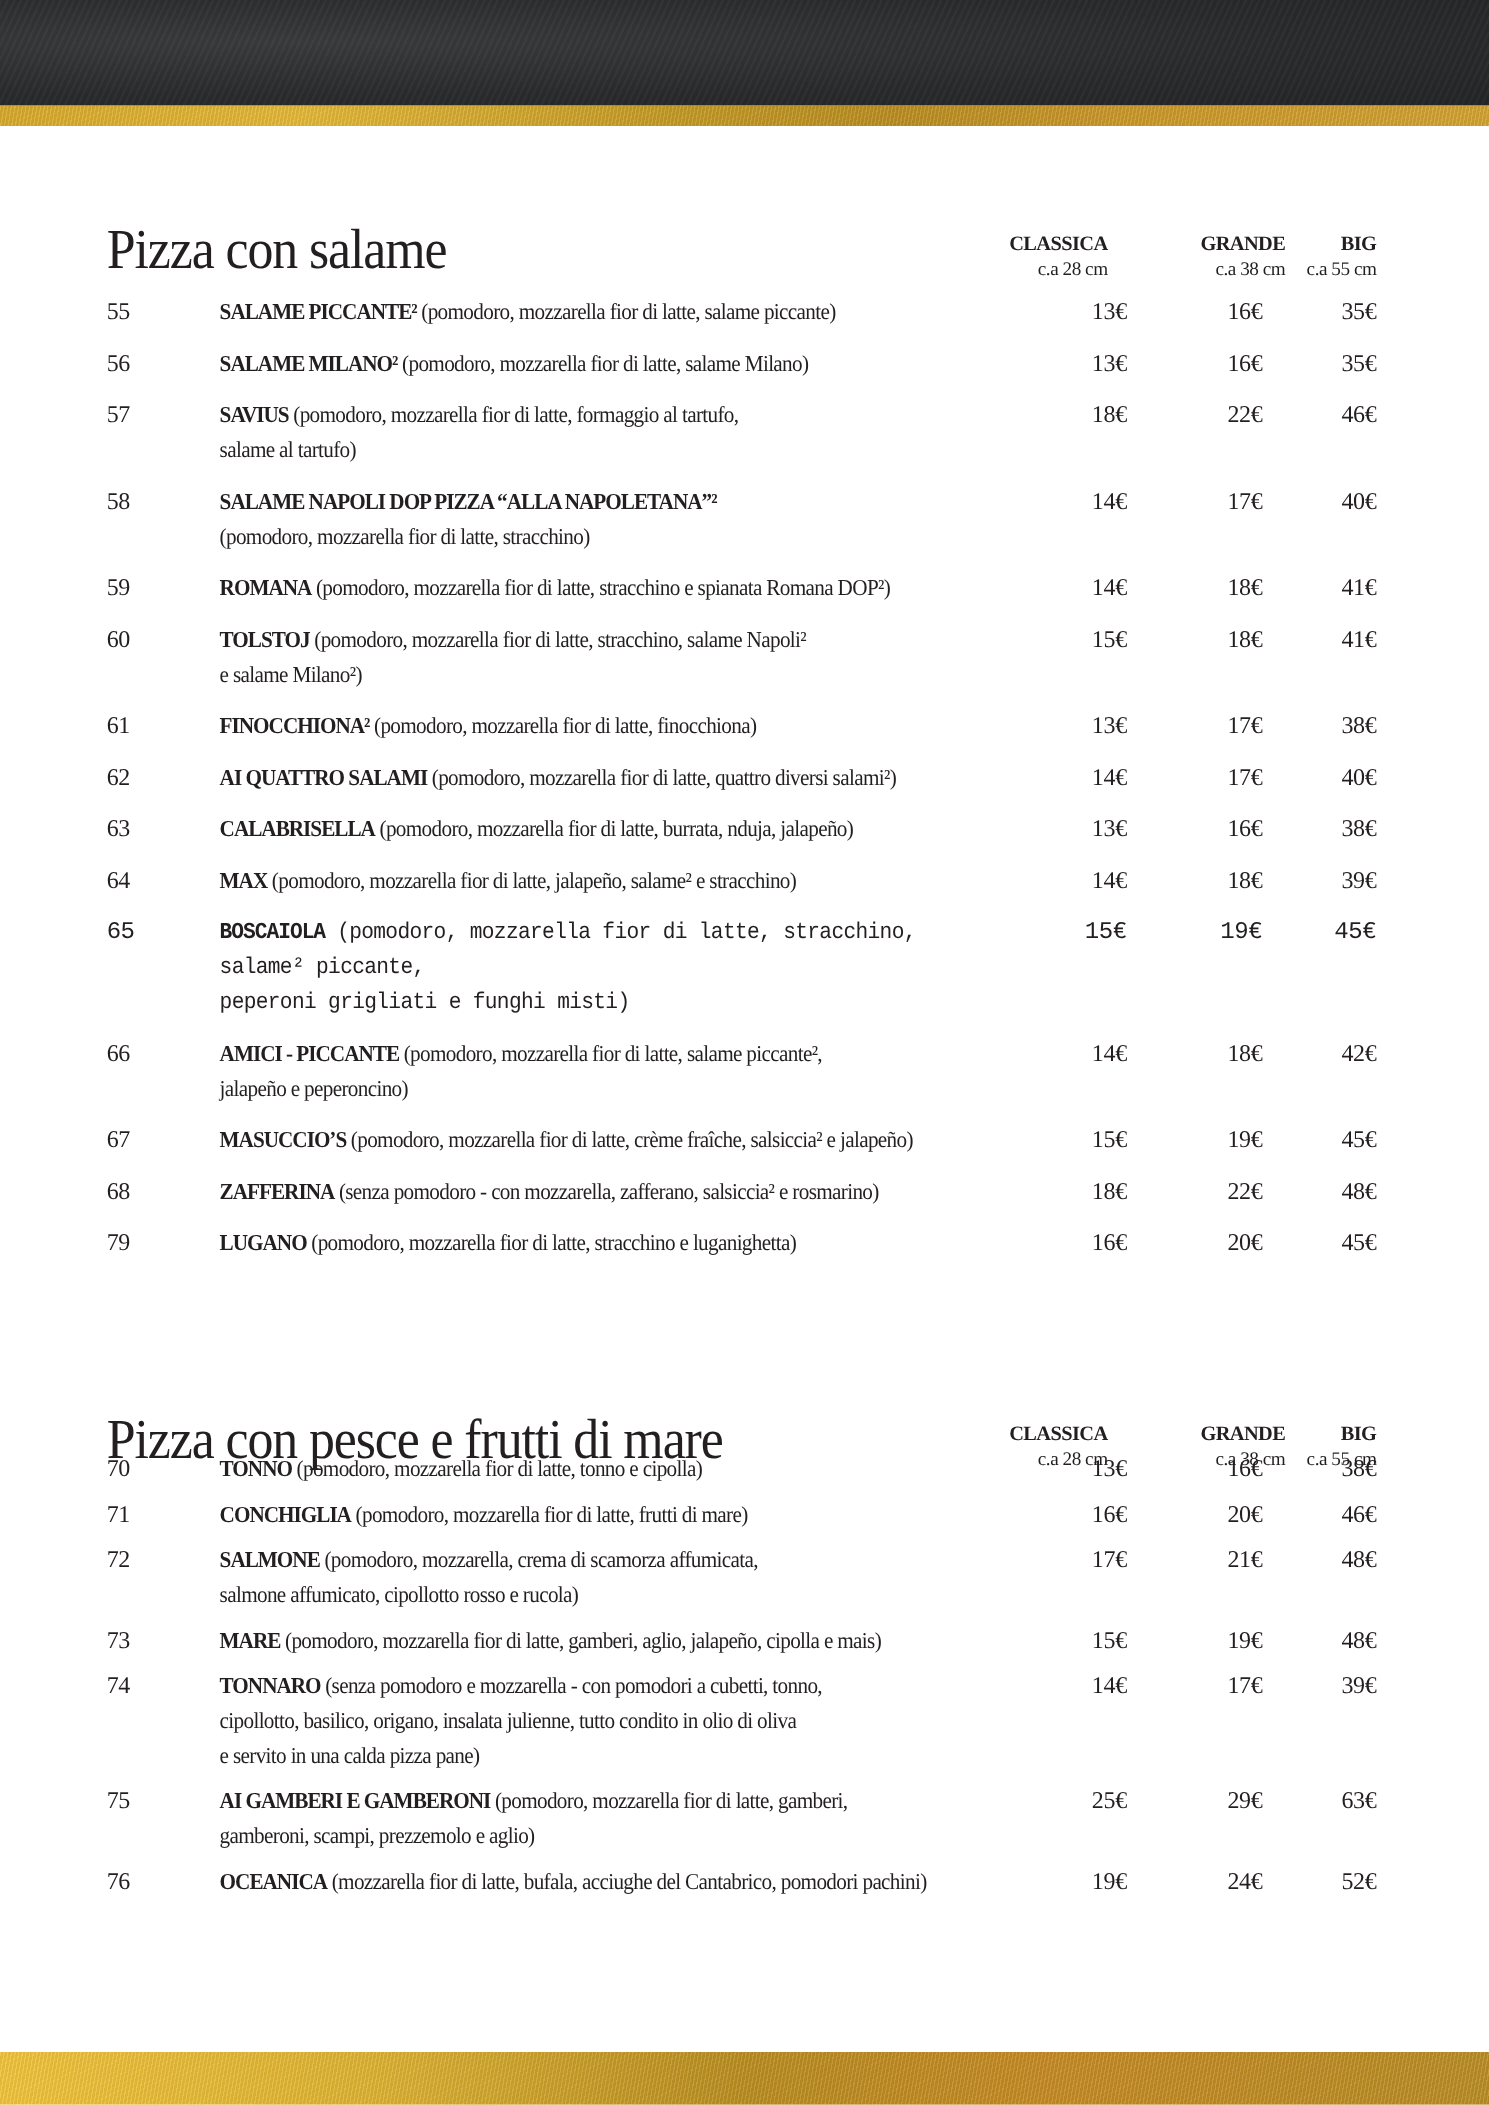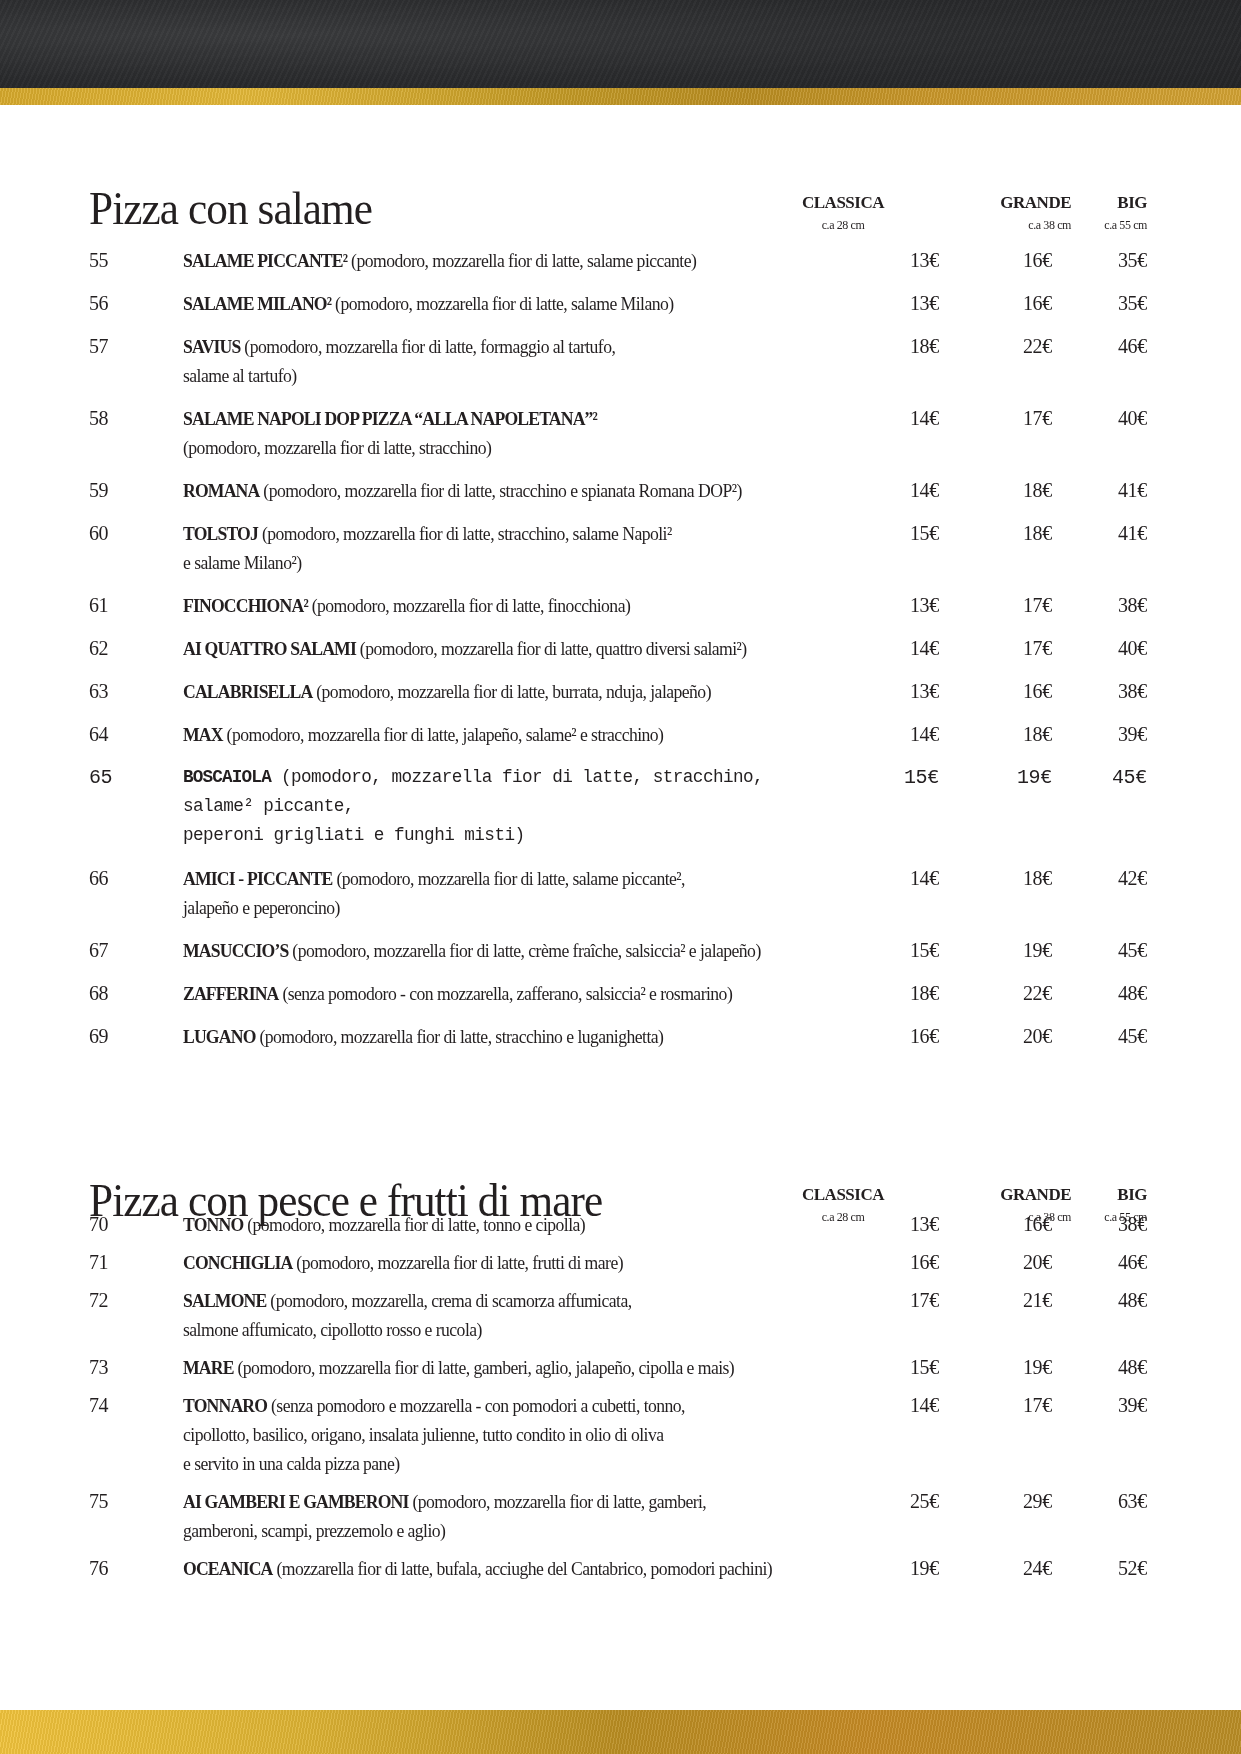--- a/index.html
+++ b/index.html
@@ -39,23 +39,23 @@
   }
   .col-head {
     position: absolute; top: 14px; text-align: right;
     width: 120px;
   }
   .col-head .size-name {
     display: block; font-weight: bold; font-size: 17px; line-height: 22px;
     letter-spacing: -0.5px;
   }
   .col-head .size-cm {
-    display: block; font-size: 12px; line-height: 22px; letter-spacing: -0.4px;
-  }
-  .col-1 { left: 694px; text-align: center; }
+    display: block; font-size: 16px; line-height: 22px; letter-spacing: -0.4px;
+  }
+  .col-1 { left: 714px; }
   .col-2 { left: 862px; }
   .col-3 { left: 938px; }
 
   .row { position: relative; display: flex; gap: 36px; }
   .row .num {
     width: 58px; flex: 0 0 58px;
     font-size: 20px; line-height: 29px; letter-spacing: -0.5px;
   }
   .row .desc {
     width: 700px; flex: 0 0 700px;
@@ -192,21 +192,21 @@
         <div class="price p3">45€</div>
       </div>
       <div class="row" style="margin-bottom: 14px;">
         <div class="num">68</div>
         <div class="desc"><b>ZAFFERINA</b><span> (senza pomodoro - con mozzarella, zafferano, salsiccia² e rosmarino)</span></div>
         <div class="price p1">18€</div>
         <div class="price p2">22€</div>
         <div class="price p3">48€</div>
       </div>
       <div class="row" style="margin-bottom: 14px;">
-        <div class="num">69</div>
+        <div class="num">79</div>
         <div class="desc"><b>LUGANO</b><span> (pomodoro, mozzarella fior di latte, stracchino e luganighetta)</span></div>
         <div class="price p1">16€</div>
         <div class="price p2">20€</div>
         <div class="price p3">45€</div>
       </div>
     </div>
 </div>
 
 <div class="section" style="top:1170px;">
   <div class="section-head">

